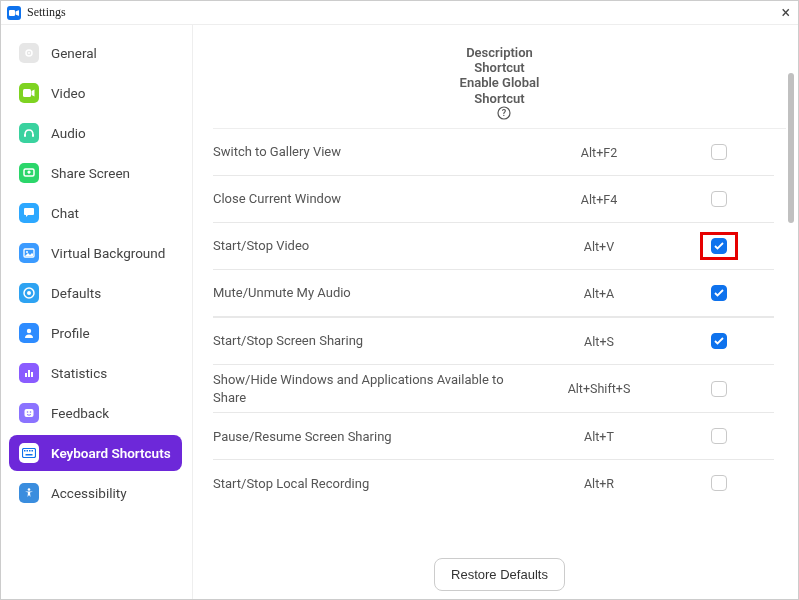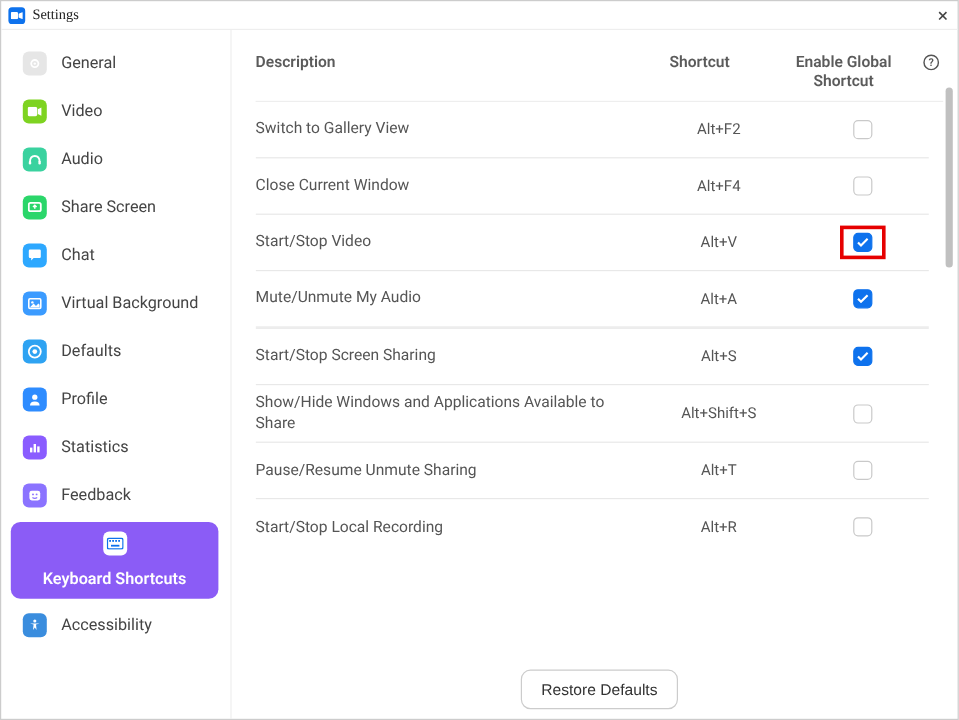--- a/index.html
+++ b/index.html
@@ -6,26 +6,26 @@
 body { font-family: -apple-system, BlinkMacSystemFont, "Segoe UI", Roboto, sans-serif; font-size: 13px; color: #333; background: #fff; width: 799px; height: 600px; overflow: hidden; border: 1px solid #ccc; }
 .titlebar { height: 24px; display: flex; align-items: center; justify-content: space-between; padding: 0 8px 0 6px; border-bottom: 1px solid #eee; }
 .titlebar-left { display: flex; align-items: center; gap: 6px; font-family: Liberation Serif, serif; }
 .titlebar-title { font-size: 12px; color: #222; }
 .zoom-icon { width: 14px; height: 14px; background: #0e72ed; border-radius: 3px; display: flex; align-items: center; justify-content: center; }
 .zoom-icon svg { width: 10px; height: 6px; }
 .close-x { font-size: 16px; cursor: pointer; color: #444; line-height: 1; }
 .content { display: flex; height: calc(600px - 24px); }
 .sidebar { width: 192px; padding: 10px 10px 10px 8px; border-right: 1px solid #eee; }
 .sidebar-item { display: flex; align-items: center; gap: 12px; padding: 8px 10px; border-radius: 8px; cursor: pointer; margin-bottom: 4px; color: #444; }
-.sidebar-item.active { background: #8b5cf6; color: #fff; flex-direction: column; }
+.sidebar-item.active { background: #6d28d9; color: #fff; }
 .sidebar-item .icon { width: 20px; height: 20px; display: flex; align-items: center; justify-content: center; border-radius: 5px; flex-shrink: 0; }
 .sidebar-item .label { font-size: 13.5px; }
 .sidebar-item.active .label { font-weight: 600; }
 .main { flex: 1; display: flex; flex-direction: column; padding: 0 12px 10px 20px; position: relative; }
-.table-header { display: flex; align-items: flex-start; padding: 20px 0 8px; font-weight: 600; color: #5b5b5b; font-size: 13px; }
+.table-header { display: flex; align-items: center; padding: 20px 0 8px; font-weight: 600; color: #5b5b5b; font-size: 13px; flex-direction: column; }
 .col-desc { flex: 1; }
 .col-shortcut { width: 130px; text-align: center; }
 .col-enable { width: 110px; text-align: center; line-height: 1.2; }
 .help-icon { width: 20px; margin-left: 8px; color: #555; cursor: pointer; display:flex; align-items:flex-start; justify-content:center; }
 .row-top-border { border-top: 1px solid #eee; }
 .rows-wrap { flex:1; overflow:hidden; position:relative; padding-right: 12px; }
 .row-divider { border-top: 1px solid #e8e8e8; }
 .row { display: flex; align-items: center; min-height: 46px; padding: 6px 0; }
 .row .desc { flex: 1; padding-right: 10px; color: #555; font-size: 13px; line-height: 1.35; }
 .row .shortcut { width: 130px; text-align: center; color: #555; font-size: 12.5px; }
@@ -271,21 +271,21 @@
         <div class="row-divider"></div>
         <div class="row">
           <div class="desc">Show/Hide Windows and Applications Available to Share</div>
           <div class="shortcut">Alt+Shift+S</div>
           <div class="enable">
             <span class="checkbox"></span>
           </div>
         </div>
         <div class="row-divider"></div>
         <div class="row">
-          <div class="desc">Pause/Resume Unmute Sharing</div>
+          <div class="desc">Pause/Resume Screen Sharing</div>
           <div class="shortcut">Alt+T</div>
           <div class="enable">
             <span class="checkbox"></span>
           </div>
         </div>
         <div class="row-divider"></div>
         <div class="row">
           <div class="desc">Start/Stop Local Recording</div>
           <div class="shortcut">Alt+R</div>
           <div class="enable">

